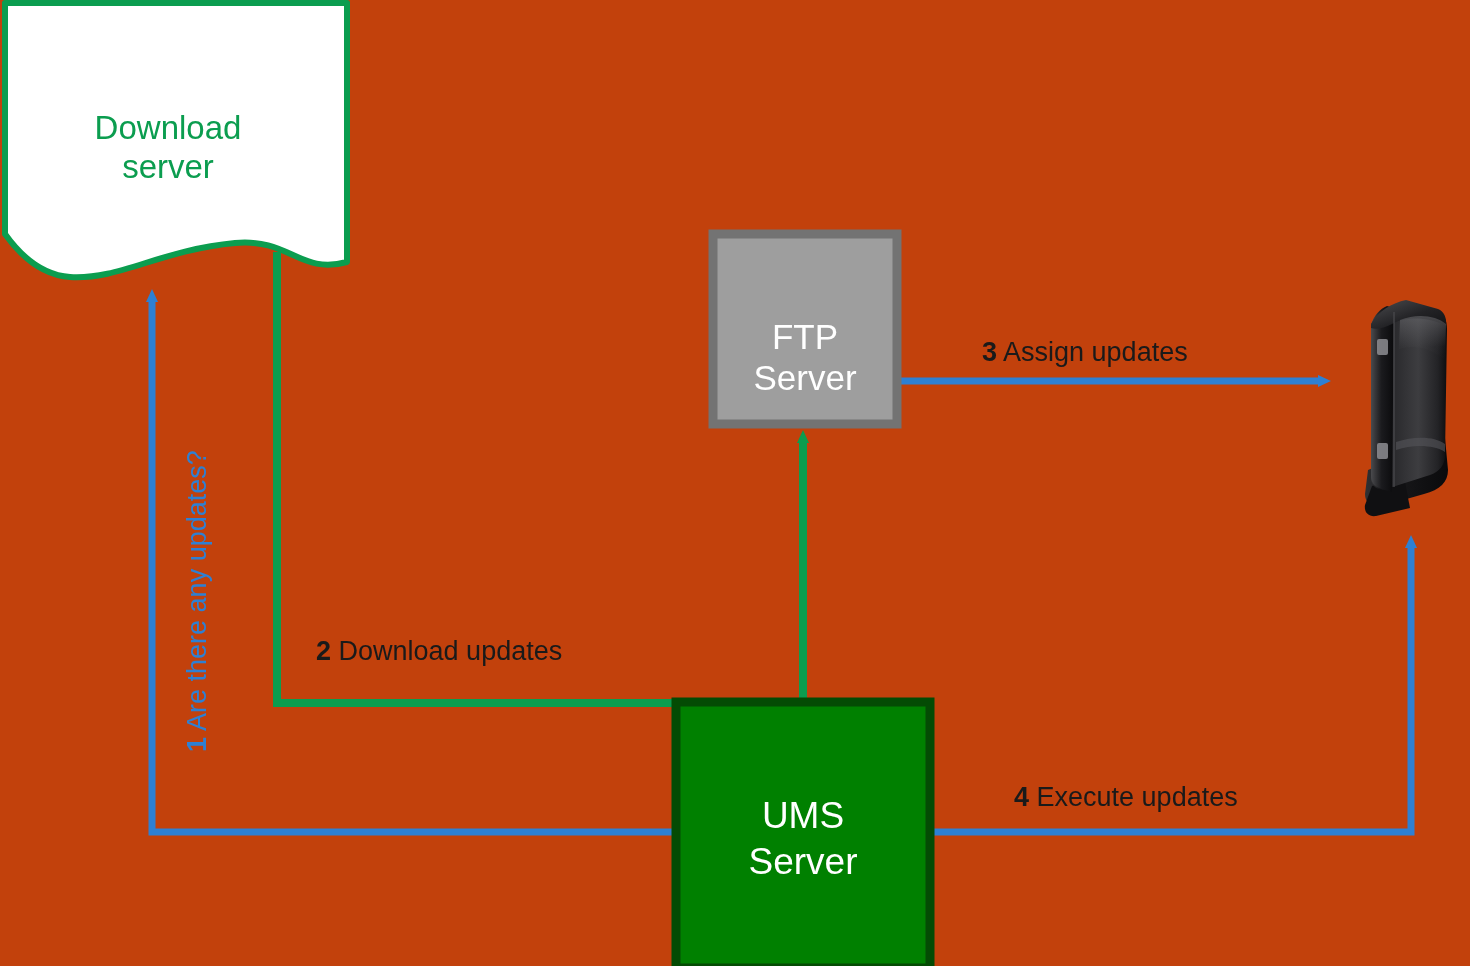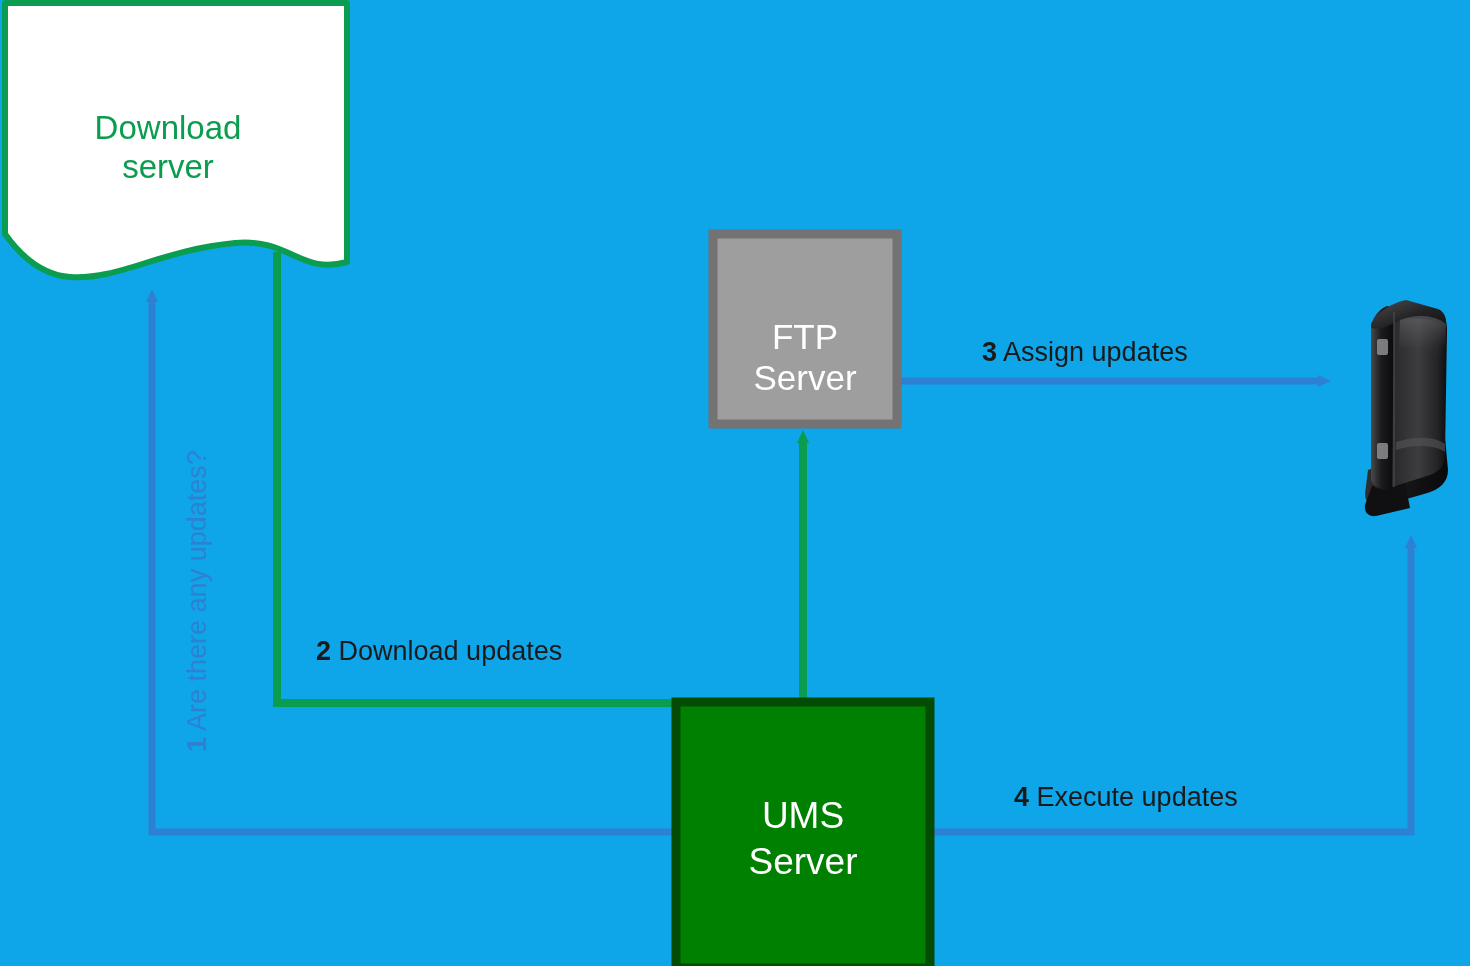--- a/index.html
+++ b/index.html
@@ -7,21 +7,21 @@
     padding: 0;
     background: #ffffff;
   }
   body {
     font-family: "Liberation Sans", sans-serif;
   }
   #diagram-root {
     position: relative;
     width: 1470px;
     height: 966px;
-    background: #0ea5e9;
+    background: #c2410c;
     overflow: hidden;
   }
   #diagram-svg {
     position: absolute;
     left: 0;
     top: 0;
     width: 1470px;
     height: 966px;
   }
   .node-label {

